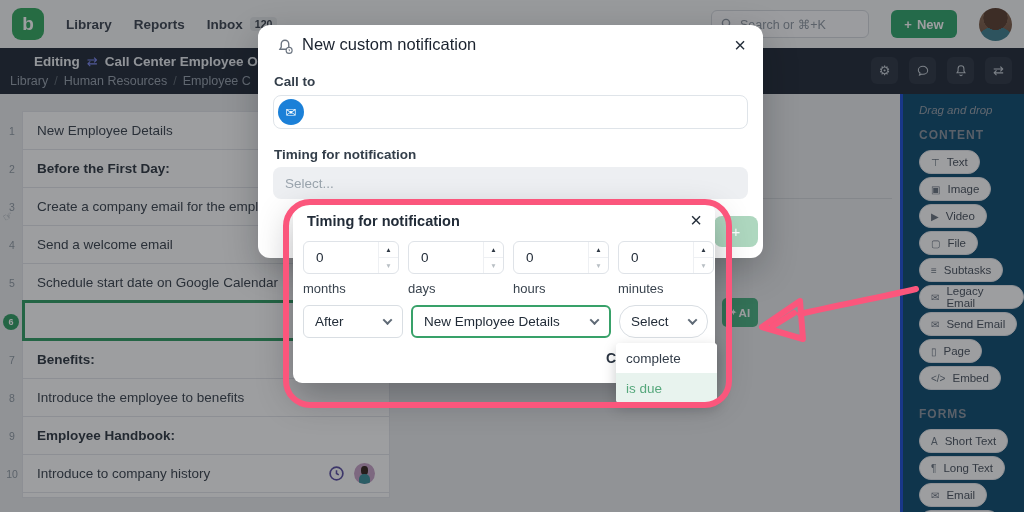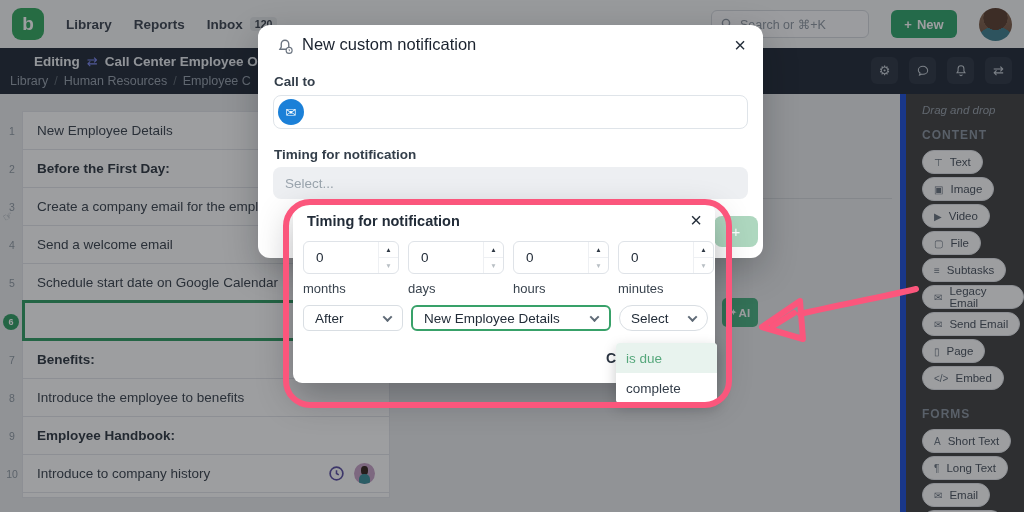--- a/index.html
+++ b/index.html
@@ -65,22 +65,22 @@
   .mini-avatar::after{content:"";position:absolute;left:5px;top:11px;width:11px;height:10px;border-radius:5px 5px 0 0;background:#3c9099;}
   .task-row.sliver{height:6px;padding:0;}
 
   
   .canvas-divider{position:absolute;left:400px;top:198px;width:492px;height:1px;background:#d4d8db;}
   .btn-ai{position:absolute;left:722px;top:298px;width:36px;height:29px;border-radius:5px;background:#49b182;
     color:#fff;font-size:11.5px;font-weight:bold;display:flex;align-items:center;justify-content:center;gap:2px;}
   .btn-ai .spark{font-size:8px;}
 
   
-  .sidebar{position:absolute;left:900px;top:94px;width:124px;height:418px;background:#404040;
-    border-left:6px solid #1d4ed8;padding:10px 0 4px 16px;}
+  .sidebar{position:absolute;left:900px;top:94px;width:124px;height:418px;background:#0c4a6e;
+    border-left:3px solid #1d4ed8;padding:10px 0 4px 16px;}
   .drag-hint{font-style:italic;font-size:11.5px;color:#98a1ab;margin-bottom:12px;}
   .side-h{font-size:12px;font-weight:bold;letter-spacing:1px;color:#8b95a0;margin:2px 0 8px;}
   .pill{display:flex;align-items:center;gap:7px;height:24px;border-radius:12px;background:#fff;
     border:1px solid #e3e6ea;padding:0 11px;font-size:11.5px;color:#49525e;margin-bottom:3px;width:fit-content;}
   .pill .ic{font-size:10px;color:#6a7480;}
   .side-gap{height:12px;}
 
   
   .dim{position:absolute;inset:0;background:rgba(21,24,28,0.42);z-index:40;}
 
@@ -107,21 +107,21 @@
   .p2-close{right:9px;top:3px;}
   .spinbox{position:absolute;top:38px;height:33px;width:96px;border:1px solid #dfe3e8;border-radius:6px;background:#fff;}
   .spinbox .val{position:absolute;left:12px;top:8px;font-size:13.5px;color:#222c38;}
   .spin{position:absolute;right:0;top:0;bottom:0;width:20px;border-left:1px solid #eef0f3;
     display:flex;flex-direction:column;}
   .spin div{flex:1;display:flex;align-items:center;justify-content:center;font-size:6.5px;}
   .spin .up{color:#2e3844;}
   .spin .dn{color:#b8bfc4;border-top:1px solid #eef0f3;}
   .unit{position:absolute;top:78px;font-size:13px;color:#39434e;}
   .sb1,.u1{left:10px;} .sb2,.u2{left:115px;} .sb3,.u3{left:220px;} .sb4,.u4{left:325px;}
-  .sel{position:absolute;top:102px;height:26px;border:1px solid #d9dee3;border-radius:6px;background:#fff;
+  .sel{position:absolute;top:102px;height:33px;border:1px solid #d9dee3;border-radius:6px;background:#fff;
     display:flex;align-items:center;padding:0 11px;font-size:13.5px;color:#222c38;gap:8px;}
   .sel span{flex:1;white-space:nowrap;overflow:hidden;}
   .sel-when{left:10px;width:100px;}
   .sel-task{left:118px;width:200px;border:2px solid #38a169;}
   .sel-state{left:326px;width:89px;border-radius:16px;}
   .p2-cancel{position:absolute;left:313px;top:147px;font-size:14px;font-weight:600;color:#2b3542;}
 
   
   .opts{position:absolute;left:616px;top:343px;width:101px;z-index:70;background:#fff;border-radius:4px;
     box-shadow:0 5px 14px rgba(10,14,20,.22);overflow:hidden;}
@@ -385,22 +385,22 @@
     </div>
     <div class="sel sel-state">
       <span>Select</span>
       <i class="chev"></i>
     </div>
 
     <div class="p2-cancel">Cancel</div>
   </div>
 
   <div class="opts">
+    <div class="opt">complete</div>
     <div class="opt active">is due</div>
-    <div class="opt">complete</div>
   </div>
 
   <svg class="annot" width="1024" height="512" viewBox="0 0 1024 512">
     <rect x="286" y="202" width="443" height="203" rx="24"></rect>
     <path d="M916 289 C 878 298, 838 305, 800 314"></path>
     <path d="M800 301 L762 327 L803 339 Z"></path>
     <path d="M794 313 L773 326"></path>
   </svg>
 
 </div>

